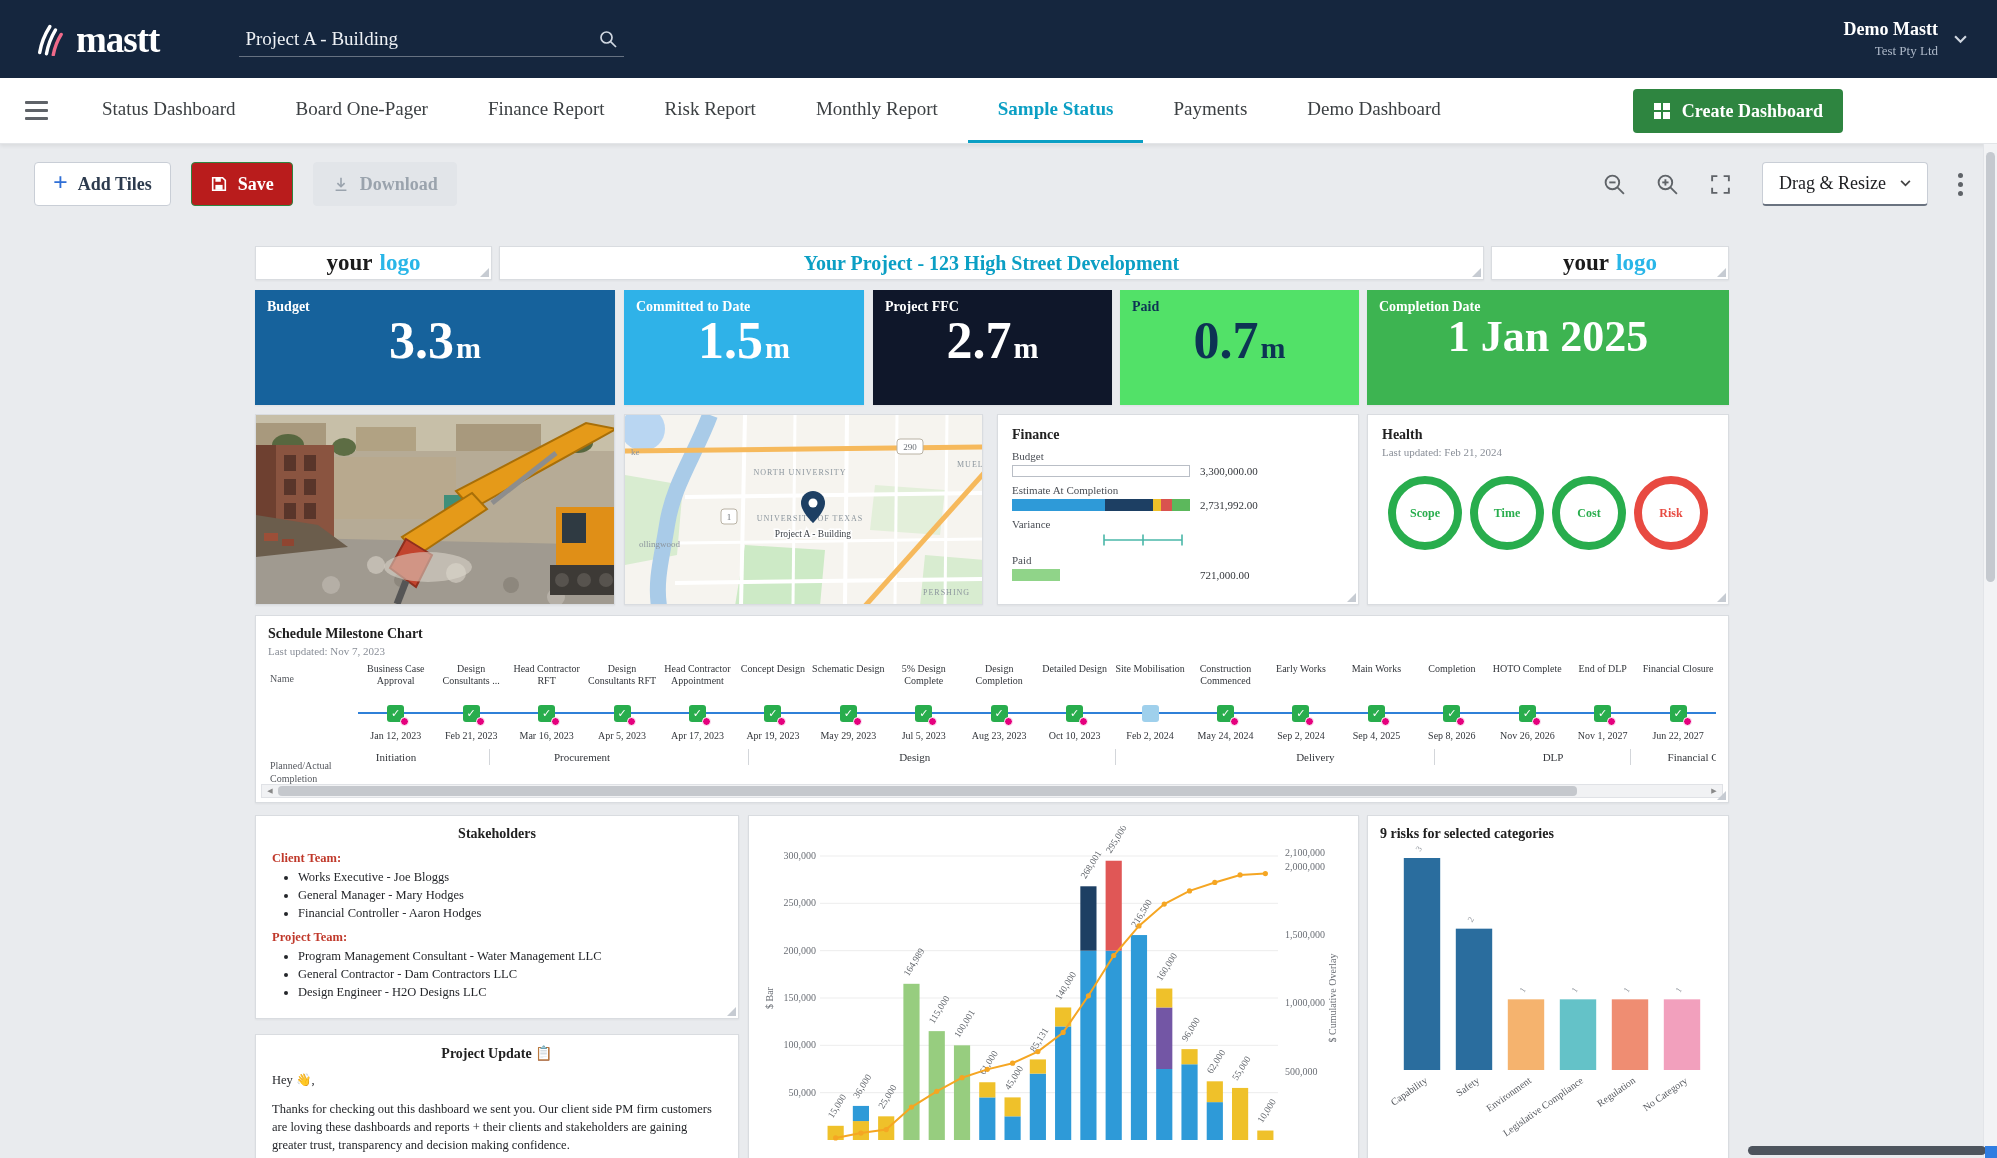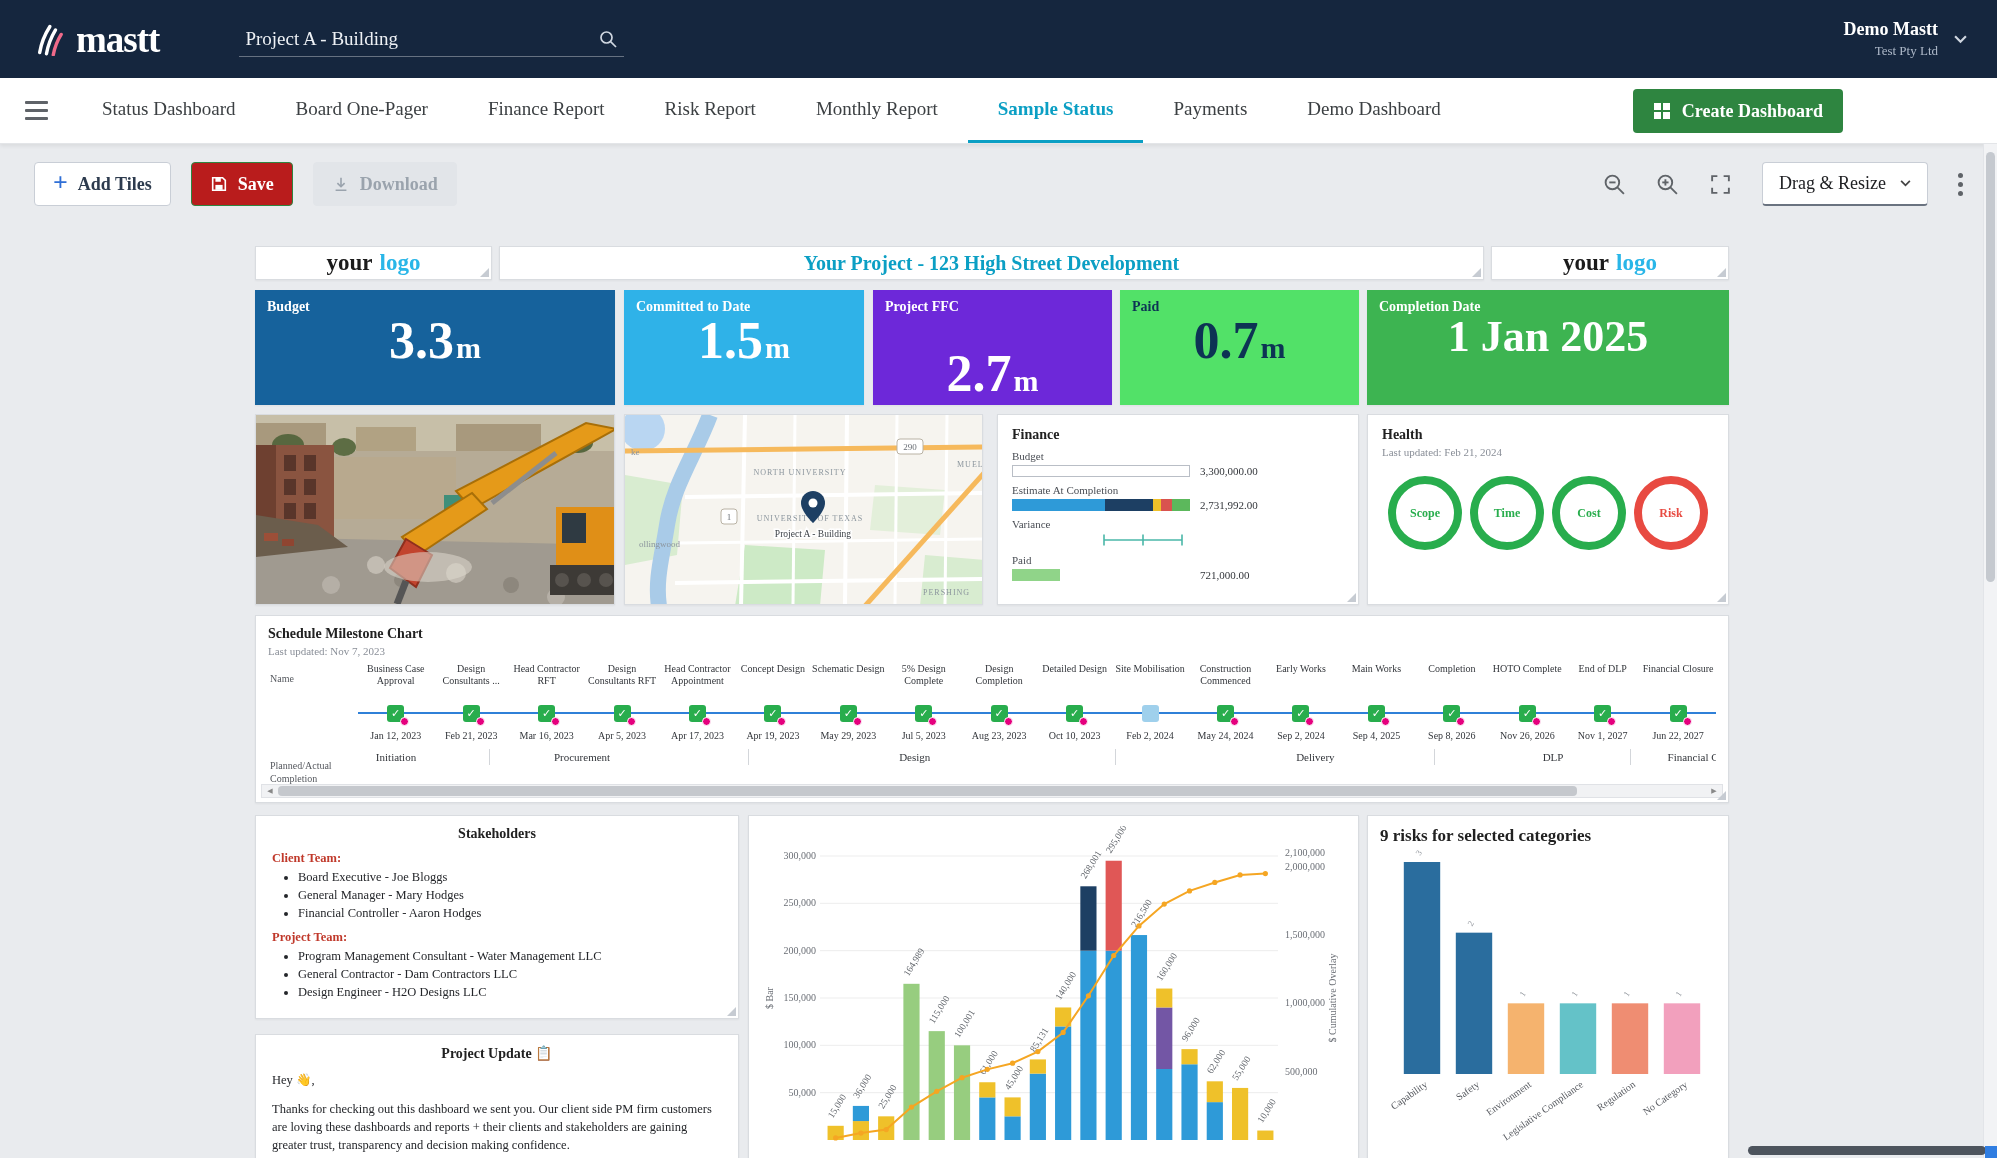--- a/index.html
+++ b/index.html
@@ -133,21 +133,21 @@
   .sh-head { color:#c0392b; font-weight:bold; font-size:12.5px; }
   .sh-group ul { margin:4px 0 0 26px; }
   .sh-group li { font-size:12.5px; color:#24262a; margin:3px 0; }
 
   #tile-update { left:255px; top:1034px; width:484px; height:190px; padding:10px 16px; }
   .upd-greet { font-size:12.5px; color:#24262a; margin-top:10px; }
   .upd-body { font-size:12.5px; color:#24262a; margin-top:12px; line-height:1.45; }
 
   #tile-cashflow { left:748px; top:815px; width:611px; height:420px; padding:10px 12px; }
   #tile-risks { left:1367px; top:815px; width:362px; height:420px; padding:10px 12px; }
-  #tile-risks .tile-title { font-size:17px; }
+  #tile-risks .tile-title { font-size:14px; }
 
   
   .vscroll { position:absolute; right:0; top:144px; bottom:0; width:14px; background:#f2f3f5;
     border-left:1px solid #e2e4e8; z-index:50; }
   .vscroll .vthumb { position:absolute; left:2px; top:8px; width:9px; height:430px;
     background:#c5c9cf; border-radius:5px; cursor:pointer; }
   .hthumb { position:absolute; left:1748px; top:1146px; width:238px; height:9px; background:#4d545d;
     border-radius:5px; z-index:50; cursor:pointer; }
   .corner-accent { position:absolute; right:0; bottom:0; width:12px; height:12px; background:#2f7de1; z-index:51; }
 </style>
@@ -576,21 +576,21 @@
         <div class="arrow">▶</div>
       </div>
     </div>
 
     <div class="tile rz" id="tile-stakeholders">
       <div class="center-title">Stakeholders</div>
       <div id="sh-groups">
           <div class="sh-group">
             <div class="sh-head">Client Team:</div>
             <ul>
-              <li>Board Executive - Joe Bloggs</li>
+              <li>Works Executive - Joe Bloggs</li>
               <li>General Manager - Mary Hodges</li>
               <li>Financial Controller - Aaron Hodges</li>
             </ul>
           </div>
           <div class="sh-group">
             <div class="sh-head">Project Team:</div>
             <ul>
               <li>Program Management Consultant - Water Management LLC</li>
               <li>General Contractor - Dam Contractors LLC</li>
               <li>Design Engineer - H2O Designs LLC</li>
@@ -726,21 +726,21 @@
           <div class="kpi-unit">m</div>
         </div>
       </div>
       <div class="tile kpi" style="left: 624px; width: 240px; background: rgb(47, 178, 232); color: rgb(255, 255, 255);">
         <div class="kpi-label">Committed to Date</div>
         <div class="kpi-value">
           <div class="kpi-num">1.5</div>
           <div class="kpi-unit">m</div>
         </div>
       </div>
-      <div class="tile kpi" style="left: 873px; width: 239px; background: #6d28d9; color: rgb(255, 255, 255); gap: 33px;">
+      <div class="tile kpi" style="left: 873px; width: 239px; background: #0f172a; color: rgb(255, 255, 255);">
         <div class="kpi-label">Project FFC</div>
         <div class="kpi-value">
           <div class="kpi-num">2.7</div>
           <div class="kpi-unit">m</div>
         </div>
       </div>
       <div class="tile kpi" style="left: 1120px; width: 239px; background: rgb(82, 225, 104); color: rgb(13, 51, 84);">
         <div class="kpi-label">Paid</div>
         <div class="kpi-value">
           <div class="kpi-num">0.7</div>

